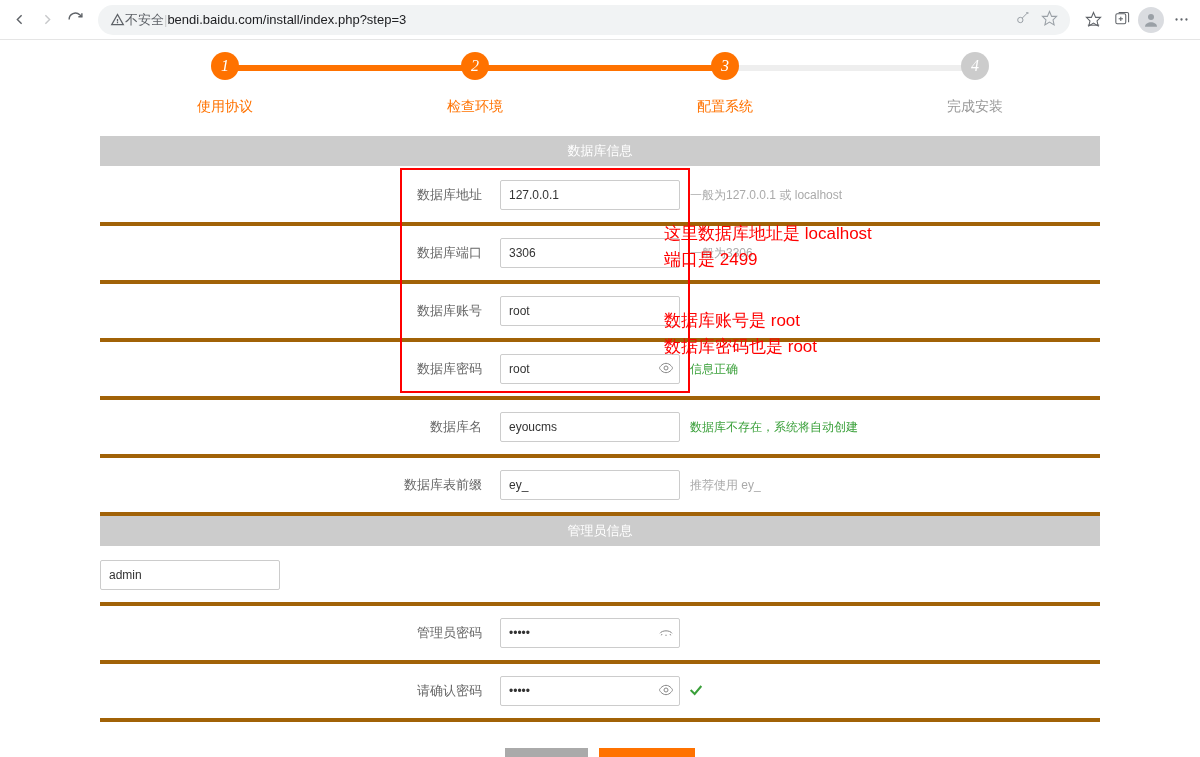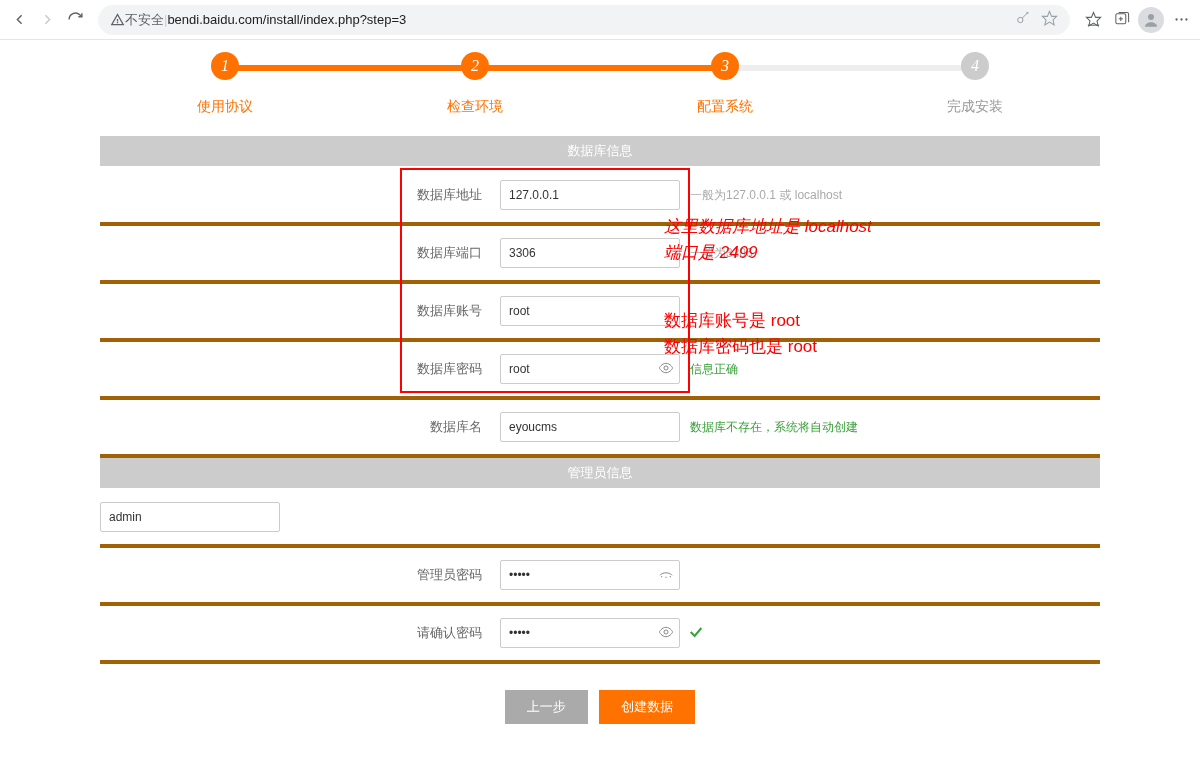--- a/index.html
+++ b/index.html
@@ -161,20 +161,25 @@
       </div>
       <div class="hint ok">信息正确</div>
     </div>
 
     <div class="row">
       <div class="lbl">数据库名</div>
       <div class="inpw"><input class="inp" value="eyoucms" style=""></div>
       <div class="hint ok">数据库不存在，系统将自动创建</div>
     </div>
 
+    <div class="row">
+      <div class="lbl">数据库表前缀</div>
+      <div class="inpw"><input class="inp" value="ey_" style=""></div>
+      <div class="hint">推荐使用 ey_</div>
+    </div>
 
     <div class="sect">管理员信息</div>
 
     <div class="row">
       <div class="inpw"><input class="inp" value="admin" style=""></div>
     </div>
 
     <div class="row">
       <div class="lbl">管理员密码</div>
       <div class="inpw">
@@ -201,20 +206,20 @@
             <polyline points="4 12 10 18 20 6"></polyline>
           </svg></span>
     </div>
 
     <div class="btns">
       <button class="btn prev">上一步</button>
       <button class="btn next">创建数据</button>
     </div>
 
     <div class="redbox" style="left:300px;top:32px;width:290px;height:225px;"></div>
-    <div class="redtxt" style="left:564px;top:78px;font-style:italic;">
+    <div class="redtxt" style="left:564px;top:85px;">
       <span>这里数据库地址是 localhost</span><br><span>端口是 2499</span>
     </div>
     <div class="redtxt" style="left:564px;top:172px;">
       <span>数据库账号是 root</span><br><span>数据库密码也是 root</span>
     </div>
   </div>
 </div>
 
 </body></html>

